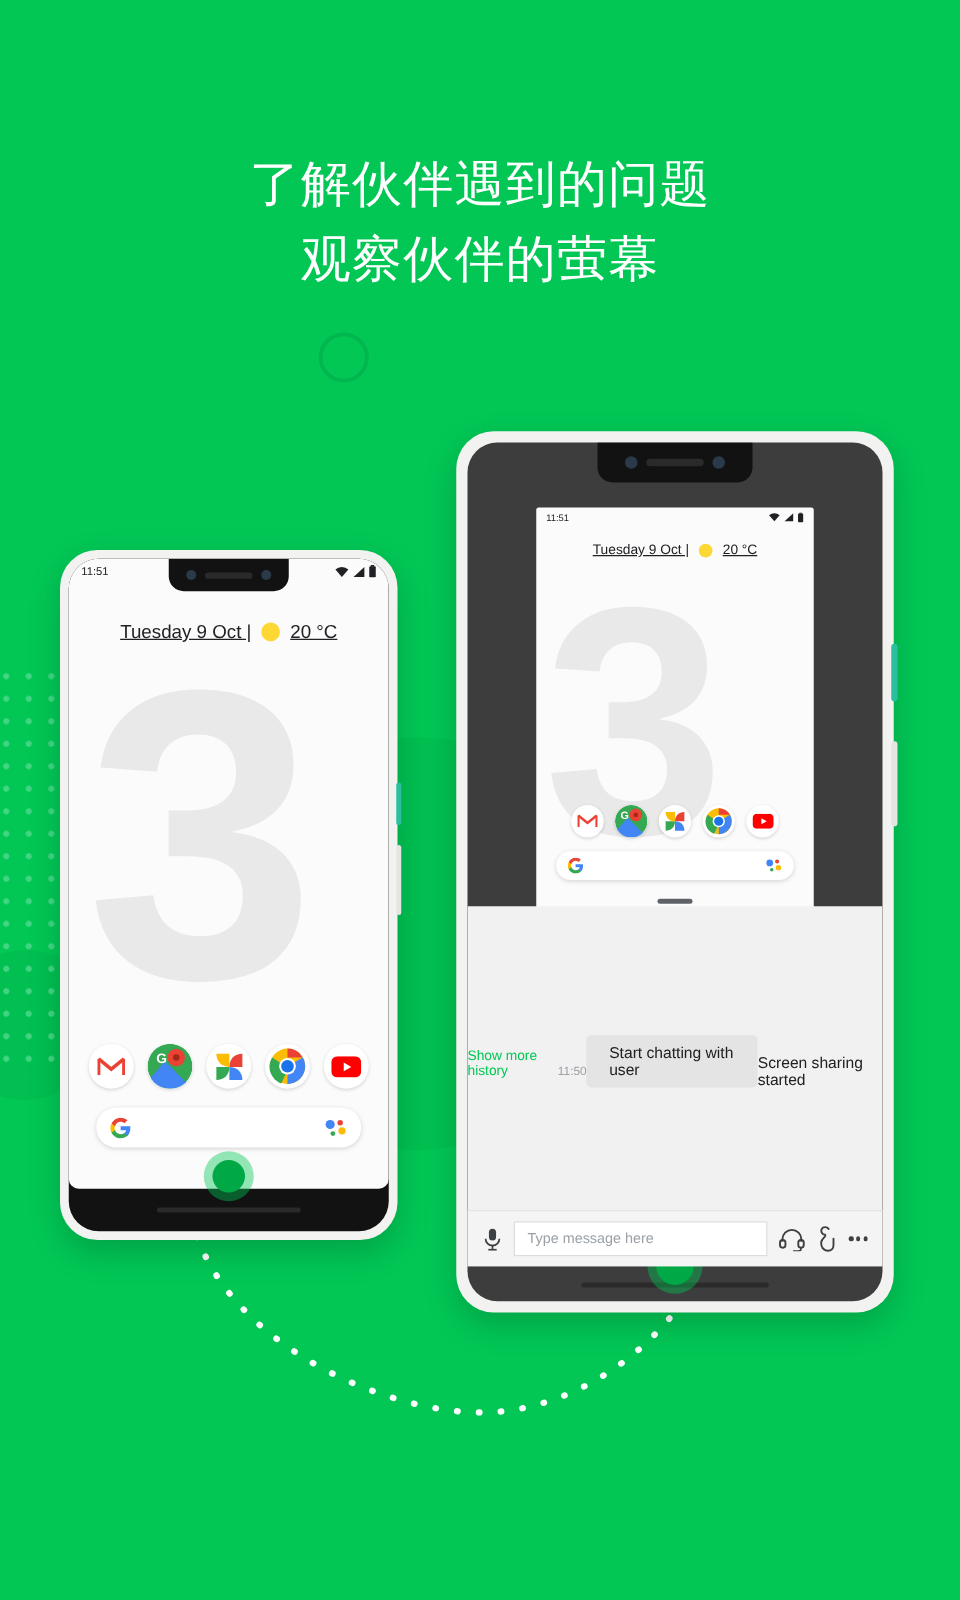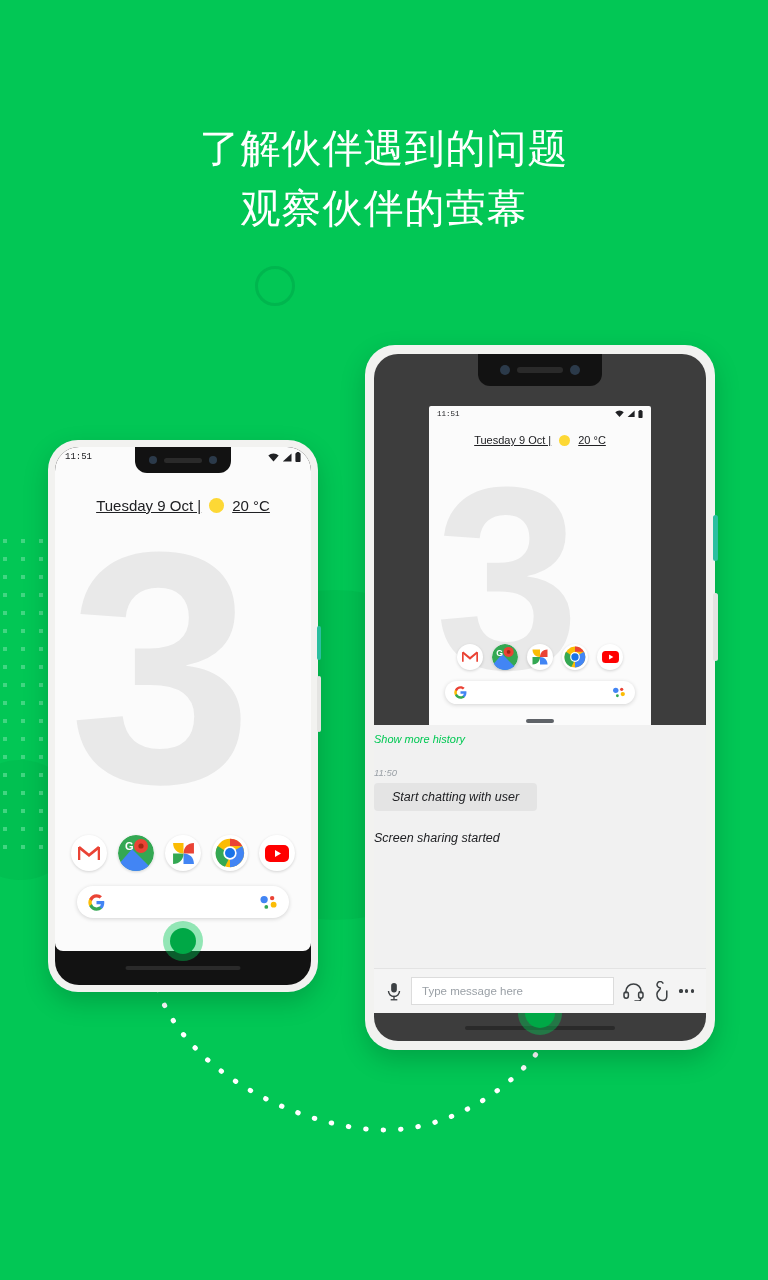--- a/index.html
+++ b/index.html
@@ -66,21 +66,21 @@
   
   .home{position:absolute;background:#fbfbfb;overflow:hidden;}
   .wall3{
     position:absolute;color:#e9e9e9;font-weight:700;
     font-family:"Liberation Sans",sans-serif;line-height:1;
     user-select:none;
   }
   .statusbar{
     position:absolute;left:0;right:0;top:0;
     display:flex;align-items:flex-start;justify-content:space-between;
-    color:#202124;z-index:3;font-family:Liberation Mono, monospace;
+    color:#202124;z-index:3;
   }
   .sb-icons{display:flex;align-items:center;gap:3px;}
   .datewidget{
     position:absolute;left:0;right:0;text-align:center;
     color:#202124;white-space:nowrap;z-index:3;
     display:flex;align-items:center;justify-content:center;gap:8px;text-decoration:underline;
   }
   .sun{display:inline-block;border-radius:50%;background:#fdd835;}
   .dock{
     position:absolute;left:0;right:0;
@@ -117,21 +117,21 @@
     display:flex;align-items:center;gap:8px;
     padding:10px 12px 6px 12px;
   }
   .devicon{
     width:18px;height:18px;border-radius:4px;background:#00c853;
     display:flex;align-items:center;justify-content:center;flex:none;
   }
   .devicon span{width:7px;height:11px;border:1.6px solid #fff;border-radius:2px;display:block;}
   .chat-title{font-size:10.5px;color:#5f6368;white-space:nowrap;flex:1;}
   .chev{width:11px;height:11px;border-right:1.6px solid #9aa0a6;border-bottom:1.6px solid #9aa0a6;transform:rotate(45deg) translate(-3px,-3px);flex:none;}
-  .chat-body{flex:1;display:flex;flex-direction:column;align-items:flex-start;font-style:italic;}
+  .chat-body{flex:1;display:flex;flex-direction:row;align-items:center;}
   .showmore{color:#00c853;font-size:11px;font-weight:500;margin-top:8px;}
   .ts{color:#9aa0a6;font-size:9.5px;margin-top:22px;}
   .bubble{
     background:#e4e4e4;border-radius:4px;color:#202124;font-size:12.5px;
     padding:7px 18px;margin-top:5px;
   }
   .sysmsg{color:#202124;font-size:12.5px;margin-top:20px;}
   .chat-foot{
     display:flex;align-items:center;gap:9px;
     padding:8px 12px;background:#f4f4f4;border-top:1px solid #e3e3e3;

